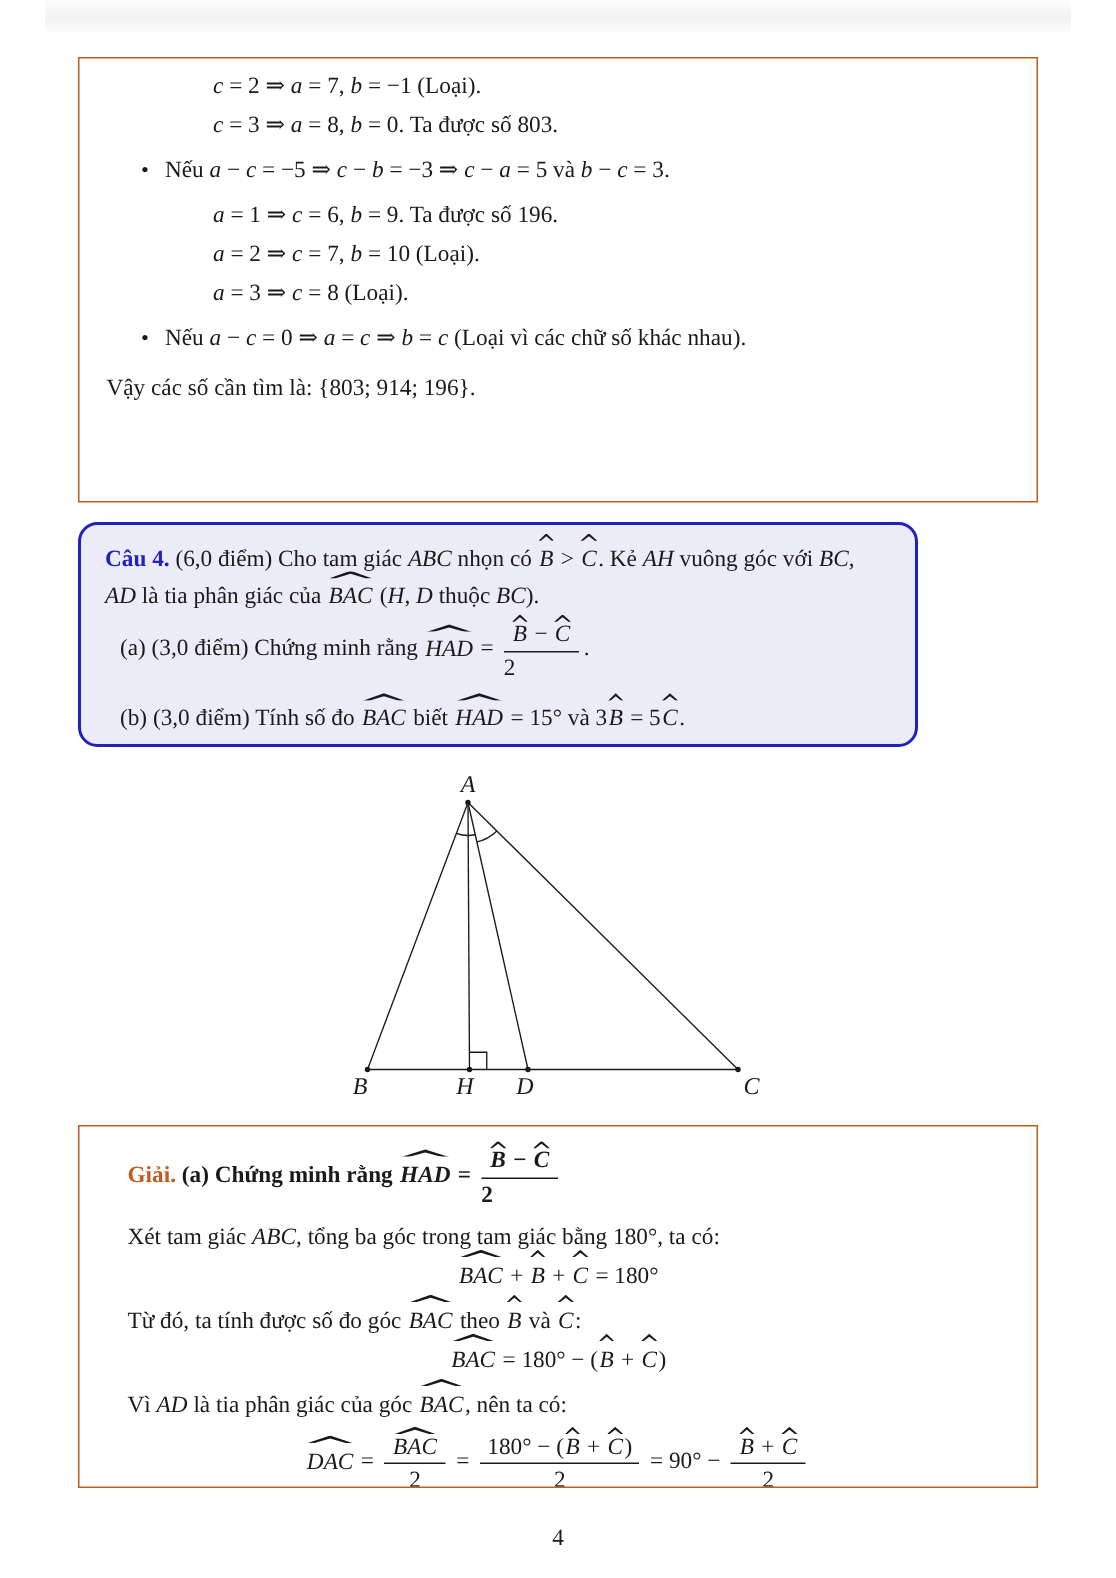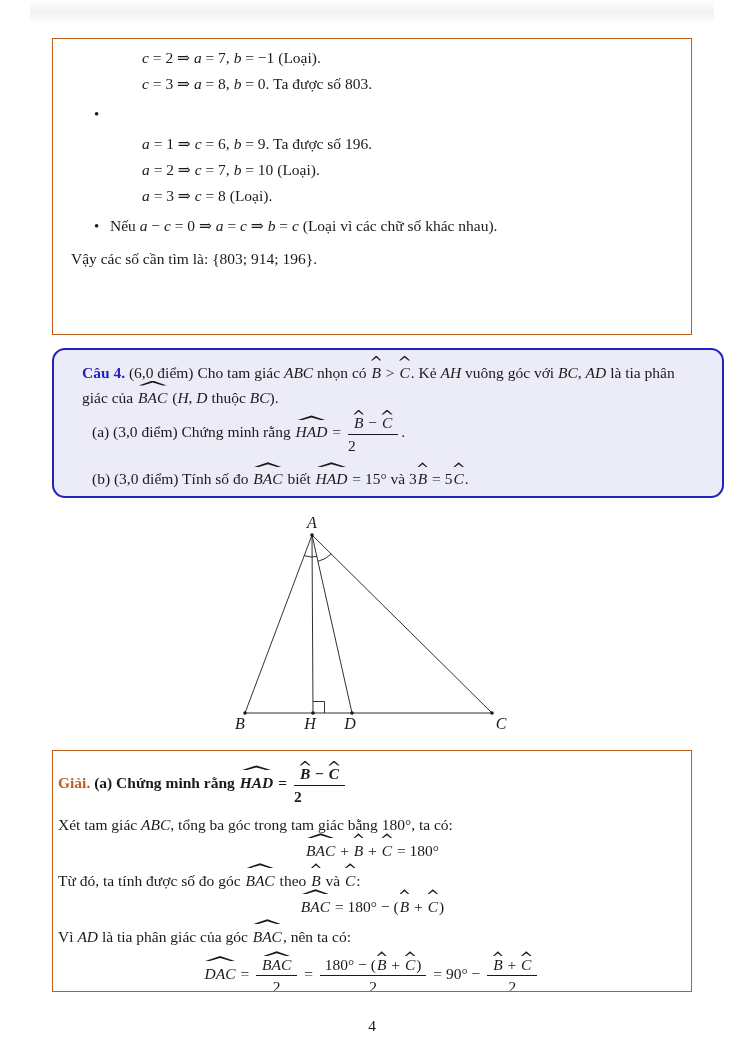--- a/index.html
+++ b/index.html
@@ -10,24 +10,24 @@
     --orange:#C05E1E;--blue:#2121BD;--blue-bg:#ECECF9;
   }
   
   .prev-page-edge{position:absolute;left:30px;right:30px;top:0;height:22px;
     background:linear-gradient(180deg,#fdfdfd 0%,#f2f2f2 55%,#fcfcfc 100%);
     border-radius:0 0 3px 3px;}
   
   .obox{position:absolute;left:52px;width:640px;box-sizing:border-box;
     border:1.6px solid var(--orange);background:#fff;}
   #continued-box{top:38px;height:297px;padding:6px 18px 4px;}
-  #problem-box{position:absolute;left:52px;width:672px;box-sizing:border-box;
+  #problem-box{position:absolute;left:52px;width:560px;box-sizing:border-box;
     top:348px;height:150px;border:2px solid var(--blue);border-radius:13px;
-    background:var(--blue-bg);padding:10px 28px;overflow:hidden;}
-  #solution-box{top:750px;height:242px;padding:10px 5px;overflow:hidden;}
+    background:var(--blue-bg);padding:10px 16px;overflow:hidden;}
+  #solution-box{top:750px;height:242px;padding:10px 32px;overflow:hidden;}
   
   .case-group{margin-left:71px;}
   .case-line{line-height:26px;white-space:nowrap;}
   .bullet-line{margin:4px 0 4px 23px;line-height:26px;white-space:nowrap;}
   .bullet-line .blt{display:inline-block;width:16px;}
   .blt::before{content:"•";font-size:15px;}
   .conclusion{margin:7px 0 0 0;line-height:26px;}
   
   .stmt{margin:0;line-height:25px;}
   .p-label{font-weight:bold;color:var(--blue);}
@@ -63,21 +63,21 @@
 <body style="--orange: #C05E1E; --blue: #2121BD; --blue-bg: #ECECF9;">
 
 <div class="prev-page-edge"></div>
 
 <div class="obox" id="continued-box">
   <div class="case-group">
     <div class="case-line"><i>c</i> = 2 ⇒ <i>a</i> = 7, <i>b</i> = −1 (Loại).</div>
     <div class="case-line"><i>c</i> = 3 ⇒ <i>a</i> = 8, <i>b</i> = 0. Ta được số 803.</div>
   </div>
   <div class="bullet-line">
-    <span class="blt"></span>
+    <span class="blt"></span><span>Nếu <i>a</i> − <i>c</i> = −5 ⇒ <i>c</i> − <i>b</i> = −3 ⇒ <i>c</i> − <i>a</i> = 5 và <i>b</i> − <i>c</i> = 3.</span>
   </div>
   <div class="case-group">
     <div class="case-line"><i>a</i> = 1 ⇒ <i>c</i> = 6, <i>b</i> = 9. Ta được số 196.</div>
     <div class="case-line"><i>a</i> = 2 ⇒ <i>c</i> = 7, <i>b</i> = 10 (Loại).</div>
     <div class="case-line"><i>a</i> = 3 ⇒ <i>c</i> = 8 (Loại).</div>
   </div>
   <div class="bullet-line">
     <span class="blt"></span><span>Nếu <i>a</i> − <i>c</i> = 0 ⇒ <i>a</i> = <i>c</i> ⇒ <i>b</i> = <i>c</i> (Loại vì các chữ số khác nhau).</span>
   </div>
   <p class="conclusion">Vậy các số cần tìm là: {803; 914; 196}.</p>

